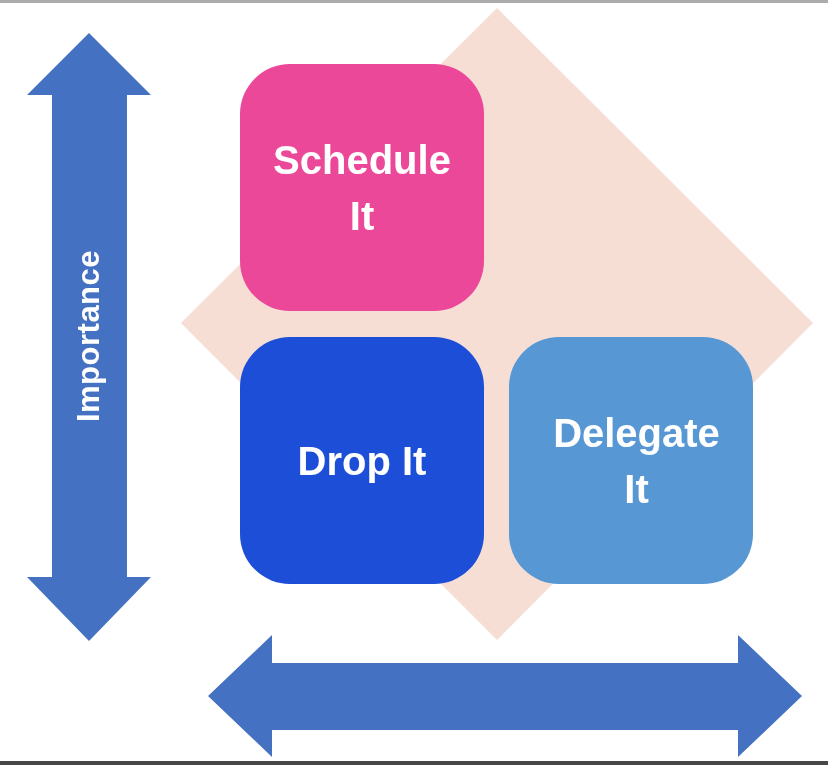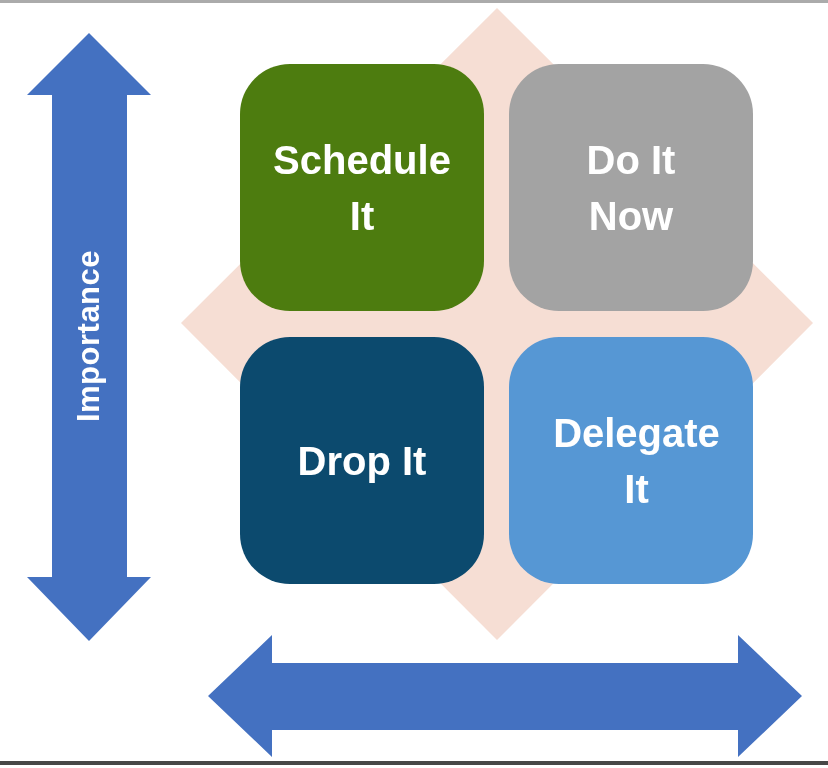--- a/index.html
+++ b/index.html
@@ -60,31 +60,27 @@
 
   <svg class="shapes" width="828" height="768" viewBox="0 0 828 768">
     <polygon points="497,8 813,323 497,640 181,323" style="fill: rgb(246, 222, 212);"></polygon>
     <polygon points="89,33 151,95 127,95 127,577 151,577 89,641 27,577 52,577 52,95 27,95" style="fill: rgb(68, 113, 193);"></polygon>
     <polygon points="208,696 272,635 272,663 738,663 738,635 802,696 738,757 738,730 272,730 272,757" style="fill: rgb(68, 113, 193);"></polygon>
   </svg>
 
   <div class="hline top" style="background-color: rgb(171, 171, 171);"></div>
   <div class="hline bottom" style="background-color: rgb(71, 71, 71);"></div>
 
-  <div class="quadrant q-schedule" style="background-color: #4d7c0f;">
+  <div class="quadrant q-schedule" style="background-color: #ec4899;">
     <div class="q-label" style="color: rgb(255, 255, 255);">Schedule
 It</div>
   </div>
 
-  <div class="quadrant q-donow" style="background-color: rgb(163, 163, 163);">
-    <div class="q-label" style="color: rgb(255, 255, 255);">Do It
-Now</div>
-  </div>
 
-  <div class="quadrant q-drop" style="background-color: #0c4a6e;">
+  <div class="quadrant q-drop" style="background-color: #1d4ed8;">
     <div class="q-label" style="color: rgb(255, 255, 255);">Drop It</div>
   </div>
 
   <div class="quadrant q-delegate" style="background-color: rgb(86, 151, 212);">
     <div class="q-label" style="color: rgb(255, 255, 255); margin-left: 11px;">Delegate
 It</div>
   </div>
 
   <div class="axis-label vertical" style="color: rgb(255, 255, 255);">Importance</div>
 

